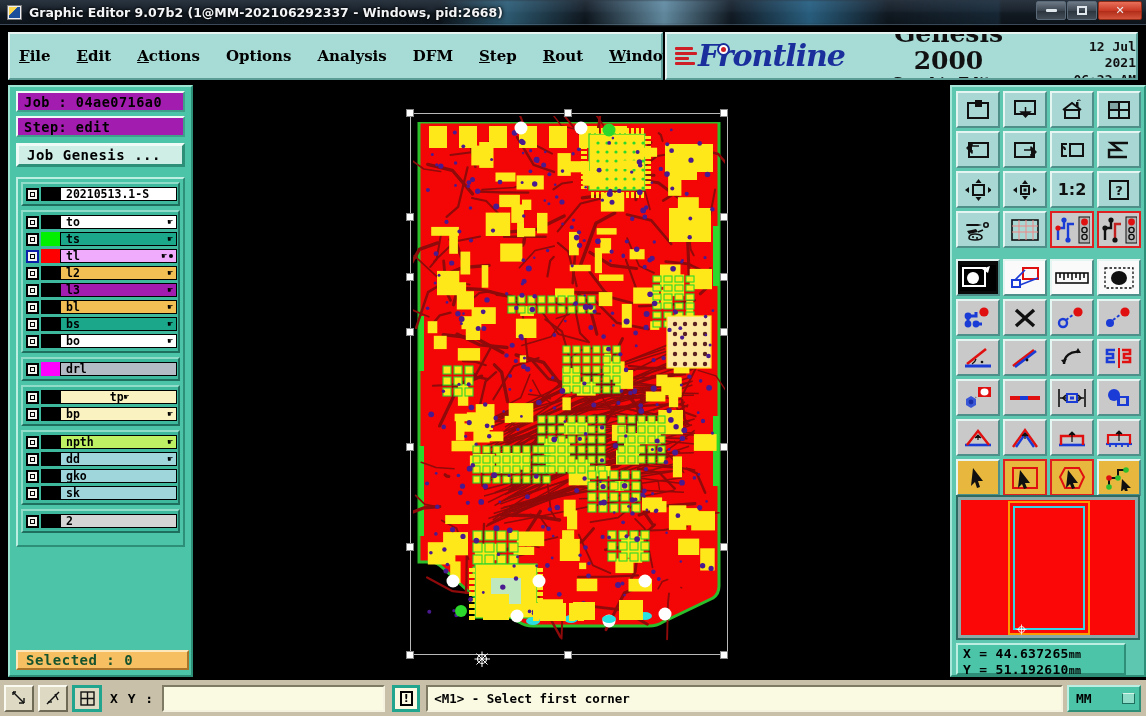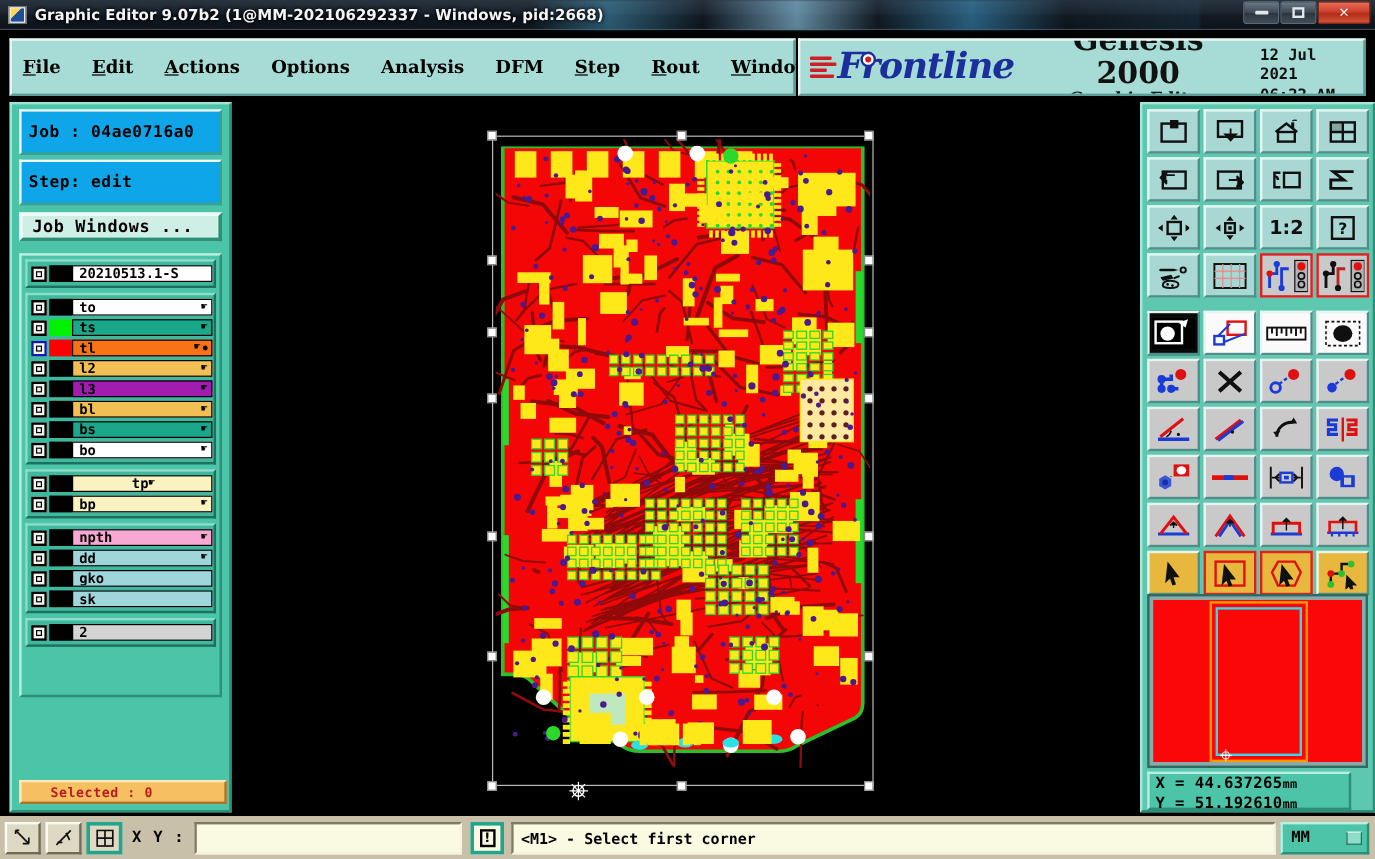--- a/index.html
+++ b/index.html
@@ -84,30 +84,30 @@
   #fl-dot:after{content:"";position:absolute;left:2px;top:2px;width:5px;height:5px;background:#cf1f26;border-radius:50%;}
   #brand-mid { margin-left:10px; text-align:center; }
   #brand-title {
     font-family:"DejaVu Serif", serif; font-weight:bold; font-size:25px; color:#111; line-height:1.05;
   }
   #brand-sub {
     font-family:"DejaVu Serif", serif; font-style:italic; font-weight:bold; font-size:14px; color:#111; margin-top:1px;
   }
   #brand-dt {
     margin-left:8px; font-family:"DejaVu Sans Mono", monospace; font-weight:bold;
-    font-size:13px; color:#111; line-height:1.25; text-align:left; align-self:flex-start; margin-top:5px;
+    font-size:13px; color:#111; line-height:1.25; text-align:right; align-self:flex-start; margin-top:5px;
   }
 
   
   #leftpanel {
     position:absolute; left:8px; top:85px; width:185px; height:592px;
     background:#4cc4a8; border:2px solid #9fe5d4; border-right-color:#2d8f78; border-bottom-color:#2d8f78;
   }
   .lbl-box {
-    margin:4px 6px 0 6px; height:38px; background:#0ea5e9;
+    margin:4px 6px 0 6px; height:21px; background:#a21caf;
     border:2px solid #eefaf6; border-right-color:#3f9f8a; border-bottom-color:#3f9f8a;
     display:flex; align-items:center; padding-left:6px;
     font-family:"DejaVu Sans Mono", monospace; font-weight:bold; font-size:13.5px; color:#000;
     letter-spacing:.5px; white-space:nowrap;
   }
   #jobmatrix-btn {
     margin:6px 6px 0 6px; height:24px; background:#cfeee6;
     border:3px solid #eefaf6; border-right-color:#2d8f78; border-bottom-color:#2d8f78;
     display:flex; align-items:center; padding-left:8px;
     font-family:"DejaVu Sans Mono", monospace; font-weight:bold; font-size:14px; color:#000;
@@ -138,22 +138,22 @@
     font-family:"DejaVu Sans Mono", monospace; font-weight:bold; font-size:11.5px; color:#000;
     overflow:hidden; white-space:nowrap;
   }
   .lname .marks { display:flex; align-items:center; gap:2px; flex:none; }
   .lmark { font-size:9px; line-height:1; color:#000; }
   .lmark.dot { width:4px;height:4px;background:#000;border-radius:50%;display:block; }
 
   #selected-bar {
     position:absolute; left:6px; bottom:5px; width:173px; height:20px;
     background:#f5bf62; border:2px solid #fde7bb; border-right-color:#a8742a; border-bottom-color:#a8742a;
-    display:flex; align-items:center; padding-left:24px;
-    font-family:"DejaVu Sans Mono", monospace; font-weight:bold; font-size:11px; color:#b91c1c;
+    display:flex; align-items:center; padding-left:8px;
+    font-family:"DejaVu Sans Mono", monospace; font-weight:bold; font-size:14px; color:#14532d;
     letter-spacing:.5px;
   }
 
   
   #canvas { position:absolute; left:196px; top:85px; width:752px; height:592px; background:#000; overflow:hidden; }
   #board { position:absolute; left:214px; top:28px; width:318px; height:542px; }
   #board-frame { position:absolute; inset:0; border:1px solid #b9b9b9; }
   #pcb { position:absolute; left:3px; top:3px; right:3px; bottom:3px; }
 
   .handle { position:absolute; width:8px; height:8px; background:#fff; border:1px solid #888; z-index:9; }
@@ -281,21 +281,21 @@
     </div>
     <div id="brand-dt">
       <div>12 Jul 2021</div>
       <div>06:22 AM</div>
     </div>
   </div>
 
   <div id="leftpanel">
     <div class="lbl-box">Job : 04ae0716a0</div>
     <div class="lbl-box">Step: edit</div>
-    <div id="jobmatrix-btn">Job Windows ...</div>
+    <div id="jobmatrix-btn">Job Genesis ...</div>
     <div id="layerpanel">
         <div class="lgroup">
           <div class="lrow">
             <div class="lchk">
               <i></i>
             </div>
             <div class="lswatch" style="background: rgb(0, 0, 0);"></div>
             <div class="lname" style="background: rgb(255, 255, 255);">
               <span>20210513.1-S</span>
               <span class="marks"></span>
@@ -325,21 +325,21 @@
               <span class="marks">
                 <span class="lmark">☛</span>
               </span>
             </div>
           </div>
           <div class="lrow active">
             <div class="lchk">
               <i></i>
             </div>
             <div class="lswatch" style="background: rgb(255, 0, 0);"></div>
-            <div class="lname" style="background: #f97316;">
+            <div class="lname" style="background: #f0abfc;">
               <span>tl</span>
               <span class="marks">
                 <span class="lmark">☛</span>
                 <span class="lmark dot"></span>
               </span>
             </div>
           </div>
           <div class="lrow">
             <div class="lchk">
               <i></i>
@@ -399,20 +399,32 @@
                 <span class="lmark">☛</span>
               </span>
             </div>
           </div>
         </div>
         <div class="lgroup">
           <div class="lrow">
             <div class="lchk">
               <i></i>
             </div>
+            <div class="lswatch" style="background: rgb(255, 0, 255);"></div>
+            <div class="lname" style="background: rgb(179, 188, 196);">
+              <span>drl</span>
+              <span class="marks"></span>
+            </div>
+          </div>
+        </div>
+        <div class="lgroup">
+          <div class="lrow">
+            <div class="lchk">
+              <i></i>
+            </div>
             <div class="lswatch" style="background: rgb(0, 0, 0);"></div>
             <div class="lname" style="background: rgb(250, 242, 192); justify-content: center;">
               <span>tp</span>
               <span class="marks">
                 <span class="lmark">☛</span>
               </span>
             </div>
           </div>
           <div class="lrow">
             <div class="lchk">
@@ -426,21 +438,21 @@
               </span>
             </div>
           </div>
         </div>
         <div class="lgroup">
           <div class="lrow">
             <div class="lchk">
               <i></i>
             </div>
             <div class="lswatch" style="background: rgb(0, 0, 0);"></div>
-            <div class="lname" style="background: #f9a8d4;">
+            <div class="lname" style="background: #bef264;">
               <span>npth</span>
               <span class="marks">
                 <span class="lmark">☛</span>
               </span>
             </div>
           </div>
           <div class="lrow">
             <div class="lchk">
               <i></i>
             </div>

